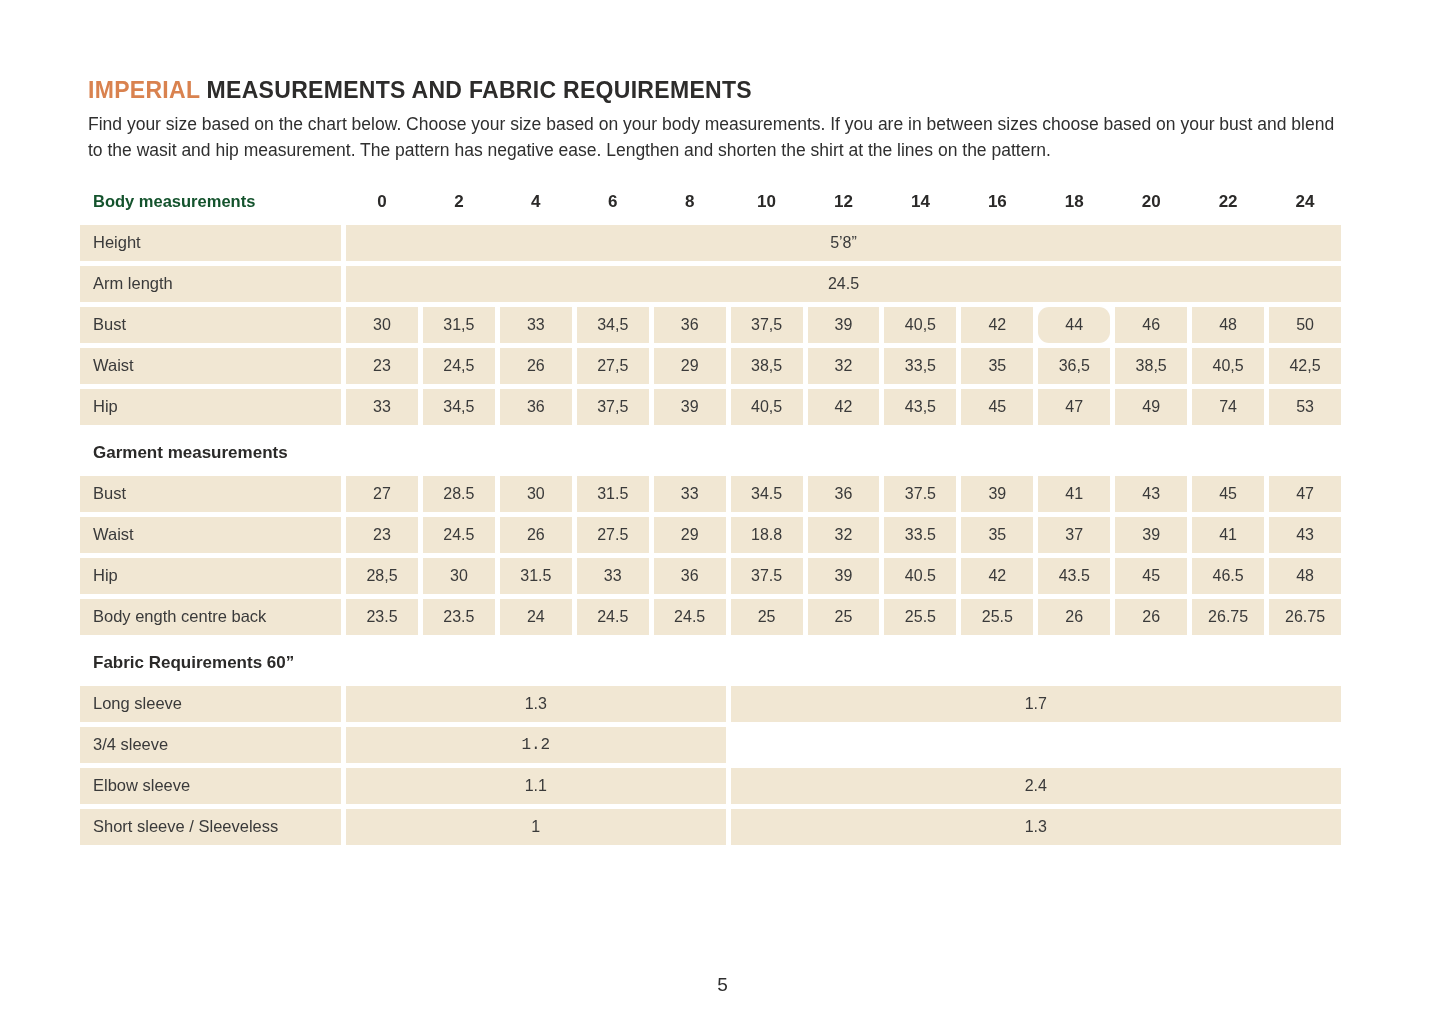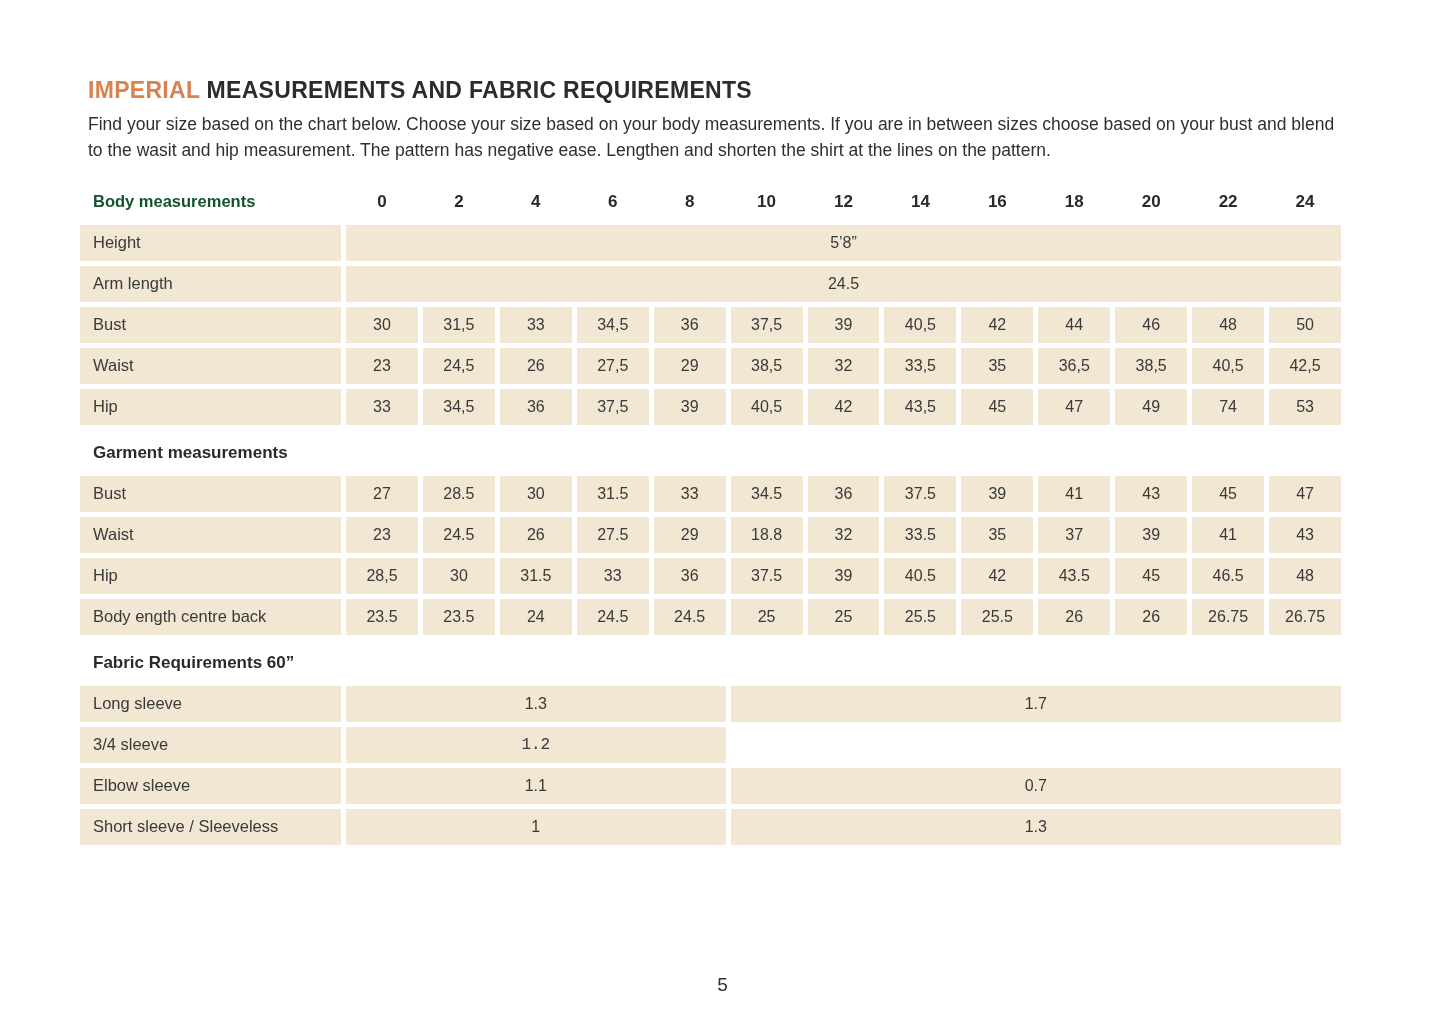--- a/index.html
+++ b/index.html
@@ -90,21 +90,21 @@
           <div class="cell label-cell">Bust</div>
           <div class="cell data-cell" style="grid-column: span 1;">30</div>
           <div class="cell data-cell" style="grid-column: span 1;">31,5</div>
           <div class="cell data-cell" style="grid-column: span 1;">33</div>
           <div class="cell data-cell" style="grid-column: span 1;">34,5</div>
           <div class="cell data-cell" style="grid-column: span 1;">36</div>
           <div class="cell data-cell" style="grid-column: span 1;">37,5</div>
           <div class="cell data-cell" style="grid-column: span 1;">39</div>
           <div class="cell data-cell" style="grid-column: span 1;">40,5</div>
           <div class="cell data-cell" style="grid-column: span 1;">42</div>
-          <div class="cell data-cell" style="grid-column: span 1;">44</div>
+          <div class="cell data-cell" style="grid-column: span 1; border-radius: 11px;">44</div>
           <div class="cell data-cell" style="grid-column: span 1;">46</div>
           <div class="cell data-cell" style="grid-column: span 1;">48</div>
           <div class="cell data-cell" style="grid-column: span 1;">50</div>
         </div>
         <div class="trow">
           <div class="cell label-cell">Waist</div>
           <div class="cell data-cell" style="grid-column: span 1;">23</div>
           <div class="cell data-cell" style="grid-column: span 1;">24,5</div>
           <div class="cell data-cell" style="grid-column: span 1;">26</div>
           <div class="cell data-cell" style="grid-column: span 1;">27,5</div>
@@ -209,21 +209,21 @@
           <div class="cell data-cell" style="grid-column: span 5;">1.3</div>
           <div class="cell data-cell" style="grid-column: span 8;">1.7</div>
         </div>
         <div class="trow">
           <div class="cell label-cell">3/4 sleeve</div>
           <div class="cell data-cell" style="grid-column: span 5; font-family: Liberation Mono, monospace;">1.2</div>
         </div>
         <div class="trow">
           <div class="cell label-cell">Elbow sleeve</div>
           <div class="cell data-cell" style="grid-column: span 5;">1.1</div>
-          <div class="cell data-cell" style="grid-column: span 8;">0.7</div>
+          <div class="cell data-cell" style="grid-column: span 8;">2.4</div>
         </div>
         <div class="trow">
           <div class="cell label-cell">Short sleeve / Sleeveless</div>
           <div class="cell data-cell" style="grid-column: span 5;">1</div>
           <div class="cell data-cell" style="grid-column: span 8;">1.3</div>
         </div>
       </div>
   </div>
   <div class="page-number">5</div>
 </div>

